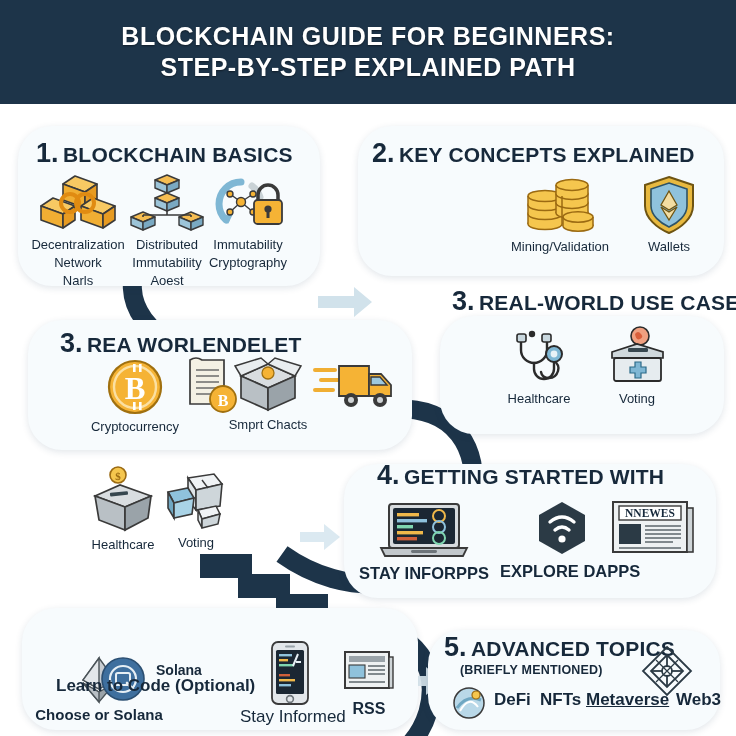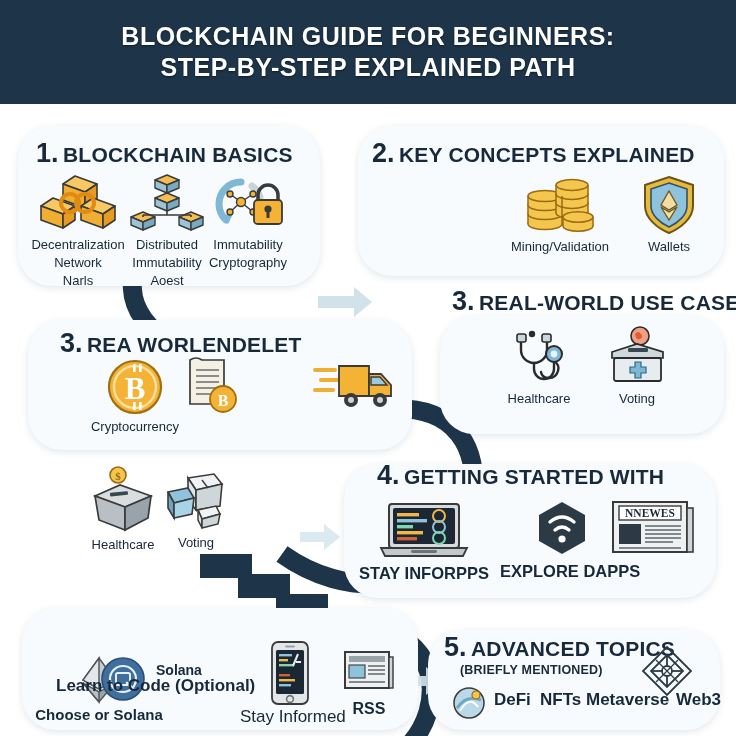--- a/index.html
+++ b/index.html
@@ -292,20 +292,31 @@
         <line x1="14" y1="28" x2="37" y2="28"></line>
           <line x1="14" y1="34" x2="37" y2="34"></line>
         <line x1="14" y1="40" x2="30" y2="40"></line>
       </g>
       <circle cx="41" cy="45" r="13" fill="#f5b335" stroke="#a0700f" stroke-width="1.8"></circle>
       <text x="41" y="52" font-family="'Liberation Serif',serif" font-size="16" font-weight="bold" text-anchor="middle" fill="#ffffff">B</text>
     </svg>
     <div class="cap"></div>
   </div>
 
+  <div class="icoblock" style="left:212px;top:356px;width:112px;">
+    <svg width="74" height="58" viewBox="0 0 74 58">
+      <path d="M10 20 L37 8 L64 20 L37 32 Z" fill="#d9dde0" stroke="#3a3a3a" stroke-width="1.7"></path>
+      <path d="M10 20 L37 32 L37 54 L10 42 Z" fill="#b9c0c5" stroke="#3a3a3a" stroke-width="1.7"></path>
+      <path d="M37 32 L64 20 L64 42 L37 54 Z" fill="#9aa3a9" stroke="#3a3a3a" stroke-width="1.7"></path>
+      <path d="M10 20 L4 10 L30 2 L37 8 Z" fill="#e9edef" stroke="#3a3a3a" stroke-width="1.5"></path>
+      <path d="M64 20 L70 10 L44 2 L37 8 Z" fill="#e9edef" stroke="#3a3a3a" stroke-width="1.5"></path>
+      <circle cx="37" cy="17" r="6" fill="#f5b335" stroke="#a0700f" stroke-width="1.3"></circle>
+    </svg>
+    <div class="cap">Smprt Chacts</div>
+  </div>
 
   <div class="icoblock" style="left:306px;top:354px;width:100px;">
     <svg width="86" height="58" viewBox="0 0 86 58">
       <g stroke="#f0ae33" stroke-width="4" stroke-linecap="round">
         <line x1="2" y1="16" x2="22" y2="16"></line>
           <line x1="8" y1="26" x2="26" y2="26"></line>
         <line x1="2" y1="36" x2="20" y2="36"></line>
       </g>
       <path d="M26 12 h30 v30 h-30 z" fill="#f5b335" stroke="#3a3a3a" stroke-width="1.8"></path>
       <path d="M56 20 h12 l10 11 v11 h-22 z" fill="#f5b335" stroke="#3a3a3a" stroke-width="1.8"></path>
@@ -486,16 +497,16 @@
 
   <svg width="34" height="34" viewBox="0 0 34 34" style="position:absolute;left:452px;top:686px;z-index:5;">
     <circle cx="17" cy="17" r="15" fill="#b9d8e8" stroke="#3a3a3a" stroke-width="1.5"></circle>
     <path d="M5 22 q10 -14 24 -8" fill="none" stroke="#6fa7c2" stroke-width="3"></path>
     <circle cx="24" cy="9" r="4" fill="#f5c64e" stroke="#9b6a12" stroke-width="1.2"></circle>
     <path d="M8 25 q9 -16 18 -4" fill="none" stroke="#ffffff" stroke-width="2"></path>
   </svg>
 
   <div class="inline-word" style="left:494px;top:690px;font-size:17px;">DeFi</div>
   <div class="inline-word" style="left:540px;top:690px;font-size:17px;">NFTs</div>
-  <div class="inline-word" style="left:586px;top:690px;font-size:17px;">Metaverse</div>
+  <div class="inline-word" style="left:586px;top:690px;font-size:17px;text-decoration:underline;">Metaverse</div>
   <div class="inline-word" style="left:676px;top:690px;font-size:17px;">Web3</div>
 
 </div>
 
 </body></html>

